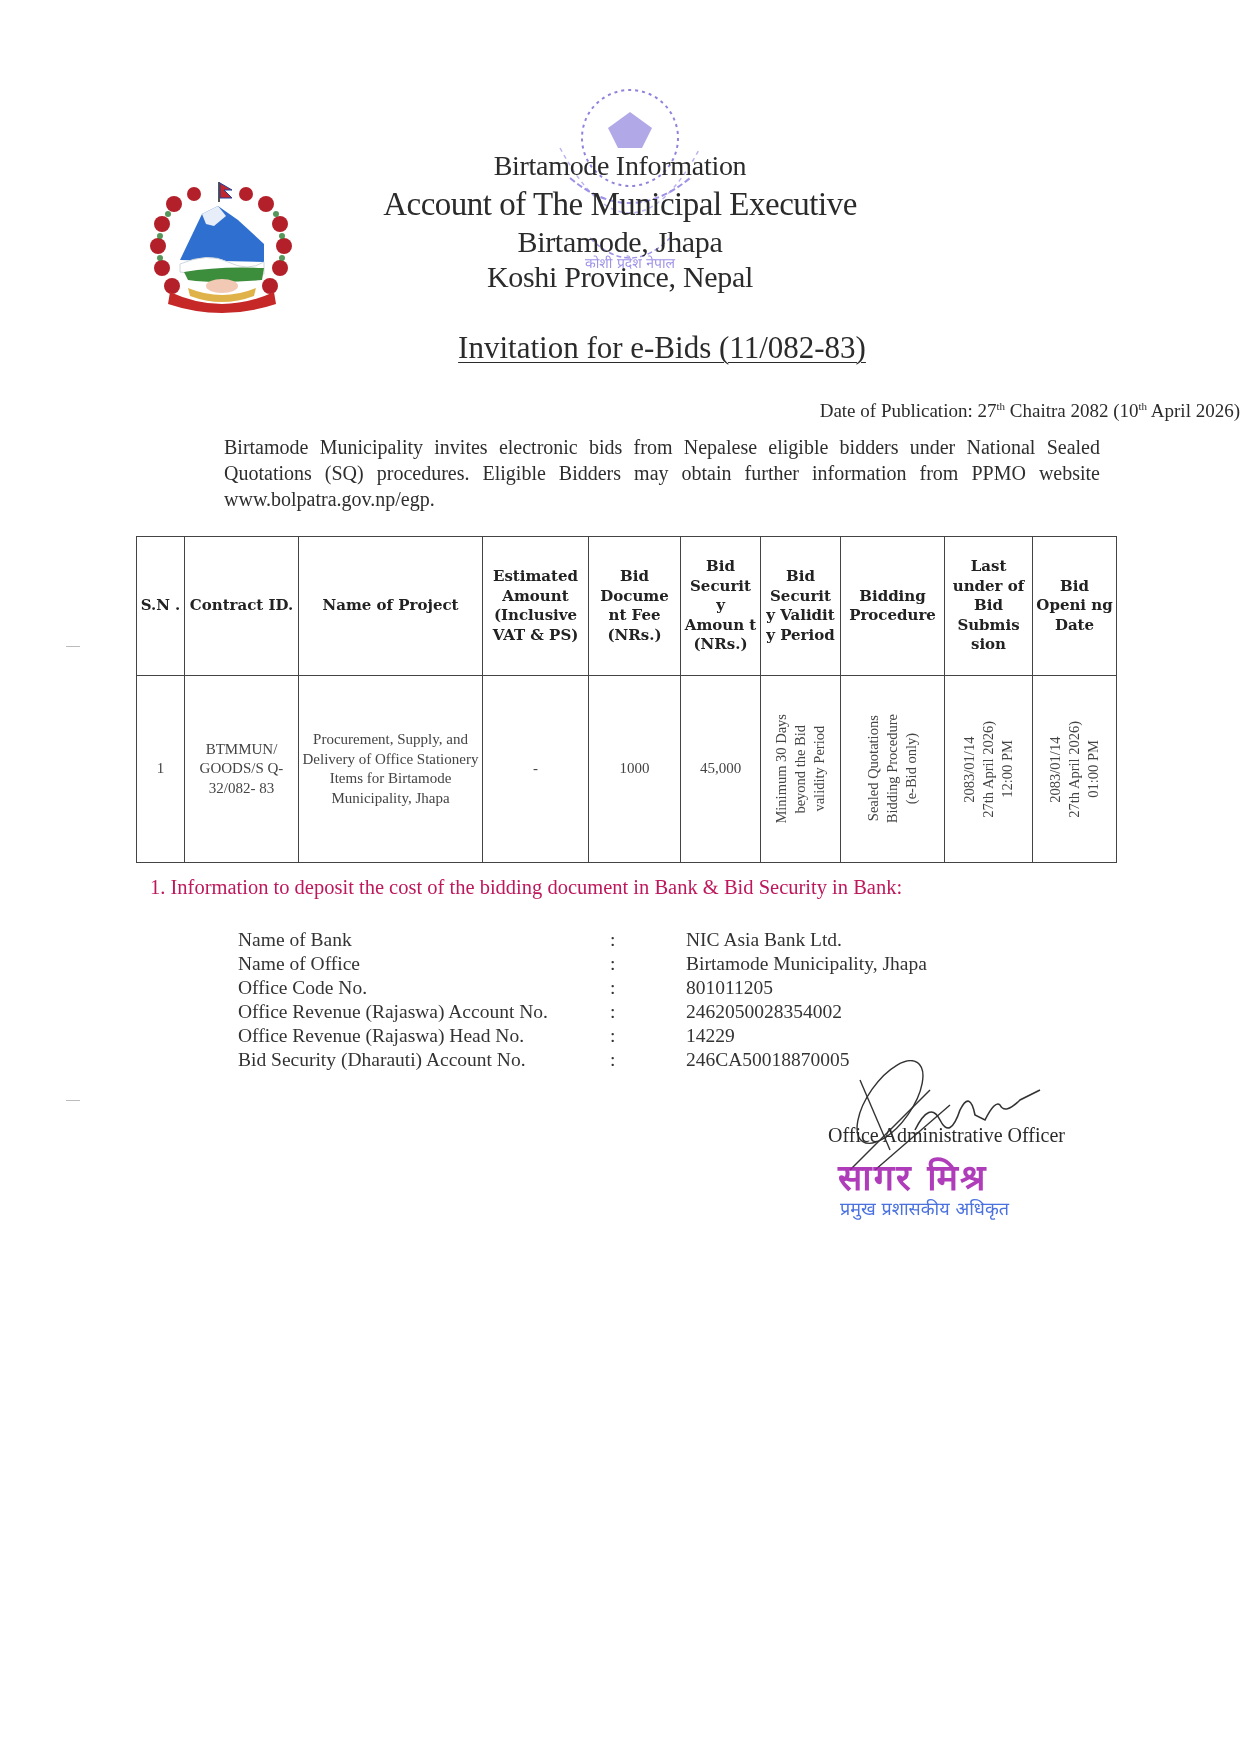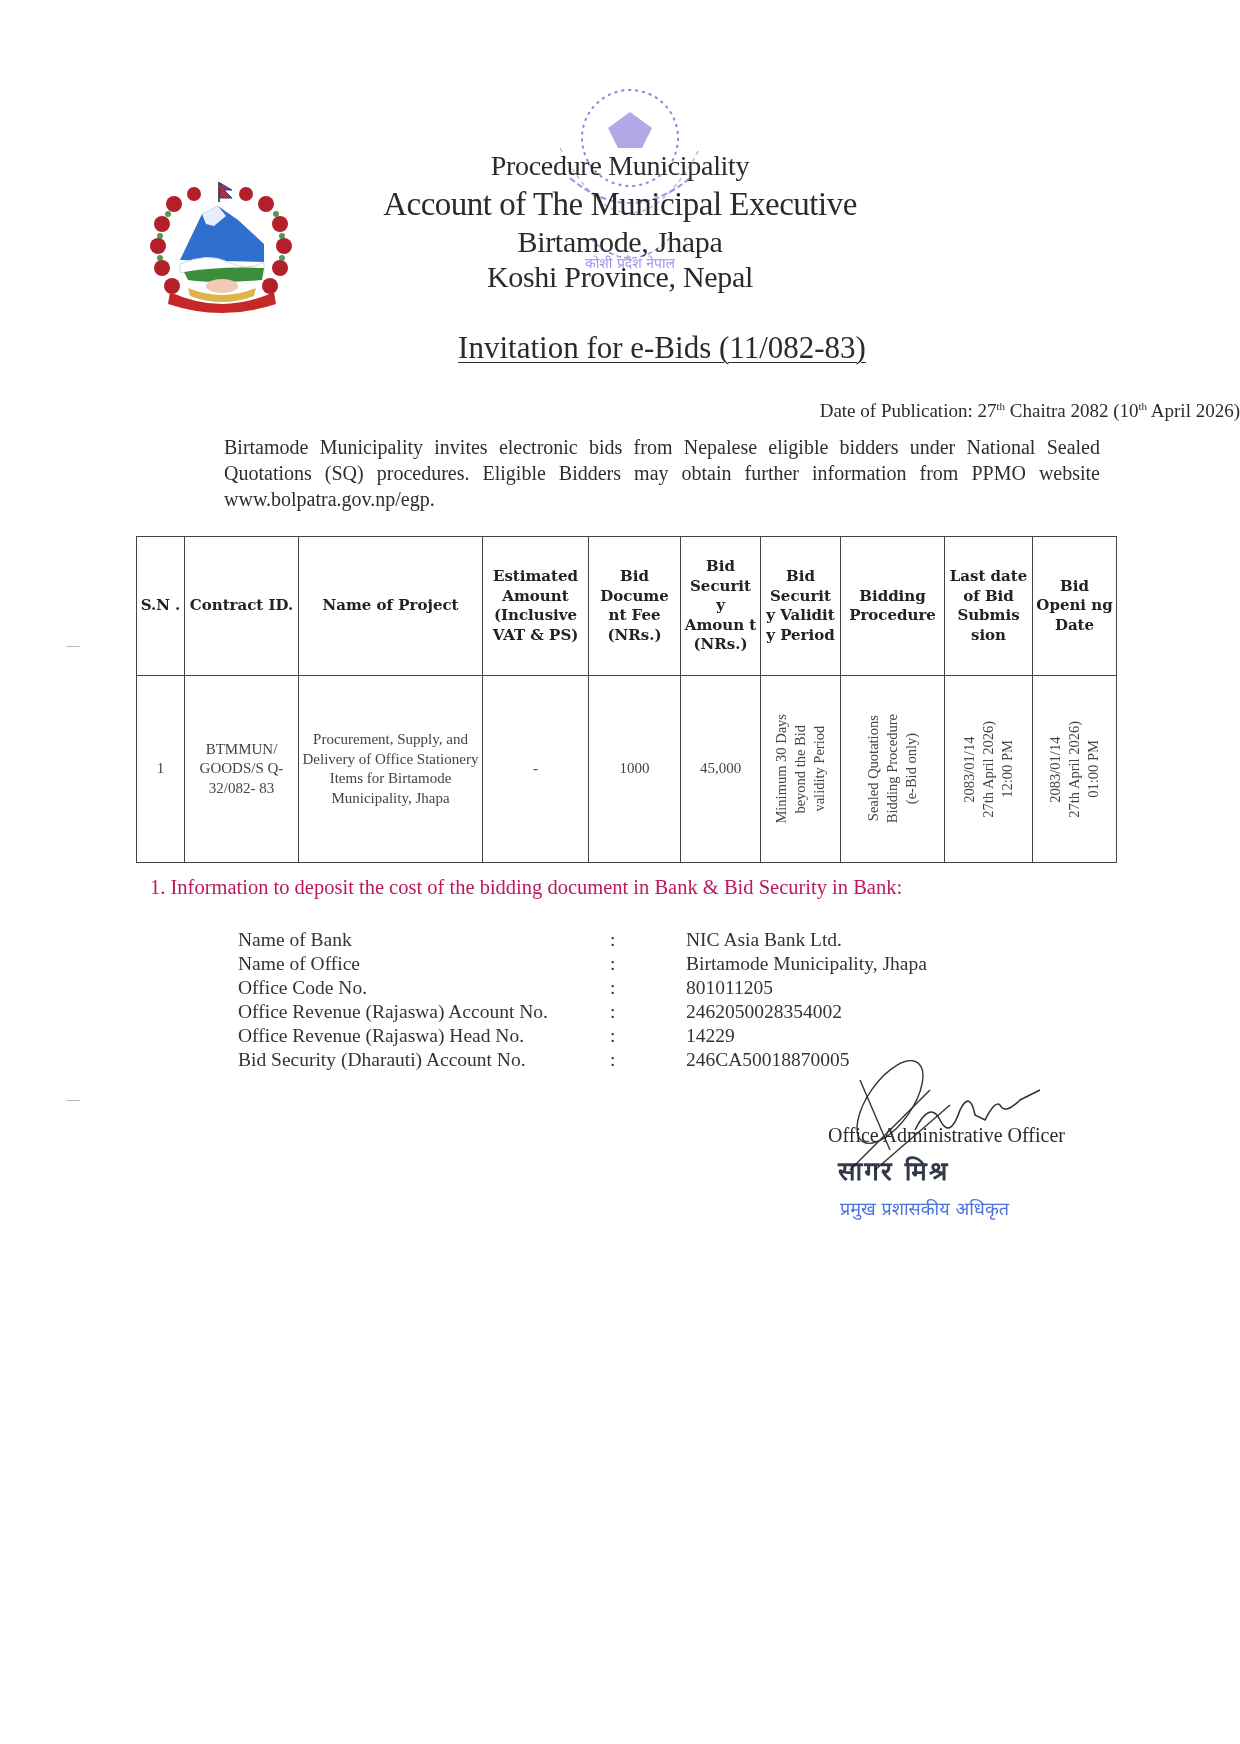--- a/index.html
+++ b/index.html
@@ -54,21 +54,21 @@
   #bank-heading { position: absolute; left: 150px; top: 876px; font-size: 20.5px; color: #be185d; }
   #bank-info { position: absolute; left: 238px; top: 928px; font-size: 19.5px; color: #333; }
   .bank-row { display: flex; height: 24px; line-height: 24px; }
   .bank-label { width: 372px; }
   .bank-colon { width: 76px; }
   .bank-value { width: 400px; }
 
   
   #signature { left: 820px; top: 1060px; width: 250px; height: 120px; }
   #sig-title { position: absolute; left: 828px; top: 1124px; font-size: 20px; color: #2b2b2b; }
-  #sig-name { position: absolute; left: 838px; top: 1152px; font-size: 26px; color: #0f172a; font-family: "DejaVu Sans", sans-serif; font-weight: bold; letter-spacing: 2px; opacity: 0.85; }
+  #sig-name { position: absolute; left: 838px; top: 1152px; font-size: 36px; color: #a21caf; font-family: "DejaVu Sans", sans-serif; font-weight: bold; letter-spacing: 2px; opacity: 0.85; }
   #sig-designation { position: absolute; left: 840px; top: 1196px; font-size: 18px; color: #1d4ed8; font-family: "DejaVu Sans", sans-serif; opacity: 0.8; }
 
   .margin-mark { position: absolute; height: 1px; background: #bbb; }
 </style>
 </head>
 <body>
 
 <svg id="emblem" class="abs" viewBox="0 0 150 140">
   <rect x="70" y="2" width="2" height="20" fill="#555"></rect>
   <polygon points="72,3 84,10 76,10 84,18 72,18" fill="#c1272d" stroke="#1f3f99" stroke-width="1"></polygon>
@@ -105,21 +105,21 @@
 
 <svg id="stamp" class="abs" viewBox="0 0 200 250">
   <circle cx="100" cy="60" r="48" fill="none" stroke="#6b5ad1" stroke-width="2" stroke-dasharray="3 4"></circle>
   <path d="M78,50 L100,34 L122,50 L112,70 L88,70 Z" fill="#6b5ad1" opacity="0.7"></path>
   <path d="M40,100 Q100,150 160,100" fill="none" stroke="#7d6ee0" stroke-width="2" stroke-dasharray="6 3"></path>
   <path d="M30,70 Q100,200 170,70" fill="none" stroke="#7d6ee0" stroke-width="1.5" stroke-dasharray="4 4" opacity="0.7"></path>
   <path d="M60,160 Q100,200 140,160" fill="none" stroke="#7d6ee0" stroke-width="1.5" stroke-dasharray="5 3"></path>
   <text x="100" y="190" text-anchor="middle" font-size="14" fill="#7d6ee0" font-family="DejaVu Sans, sans-serif">कोशी प्रदेश नेपाल</text>
 </svg>
 
-<div id="hdr1" class="hdr">Procedure Municipality</div>
+<div id="hdr1" class="hdr">Birtamode Information</div>
 <div id="hdr2" class="hdr">Account of The Municipal Executive</div>
 <div id="hdr3" class="hdr">Birtamode, Jhapa</div>
 <div id="hdr4" class="hdr">Koshi Province, Nepal</div>
 
 <div id="title" class="hdr"><span>Invitation for e-Bids (11/082-83)</span></div>
 
 <div id="pubdate" class="hdr"><span>Date of Publication: 27</span><sup>th</sup><span> Chaitra 2082 (10</span><sup>th</sup><span> April 2026)</span></div>
 
 <div id="intro">Birtamode Municipality invites electronic bids from Nepalese eligible bidders under National Sealed Quotations (SQ) procedures. Eligible Bidders may obtain further information from PPMO website www.bolpatra.gov.np/egp.</div>
 
@@ -139,21 +139,21 @@
   <thead>
     <tr>
       <th>S.N .</th>
       <th>Contract ID.</th>
       <th>Name of Project</th>
       <th>Estimated Amount (Inclusive VAT &amp; PS)</th>
       <th>Bid Docume nt Fee (NRs.)</th>
       <th>Bid Securit y Amoun t (NRs.)</th>
       <th>Bid Securit y Validit y Period</th>
       <th>Bidding Procedure</th>
-      <th>Last date of Bid Submis sion</th>
+      <th>Last under of Bid Submis sion</th>
       <th>Bid Openi ng Date</th>
     </tr>
   </thead>
   <tbody>
     <tr>
       <td>1</td>
       <td>BTMMUN/ GOODS/S Q-32/082- 83</td>
       <td>Procurement, Supply, and Delivery of Office Stationery Items for Birtamode Municipality, Jhapa</td>
       <td>-</td>
       <td>1000</td>

